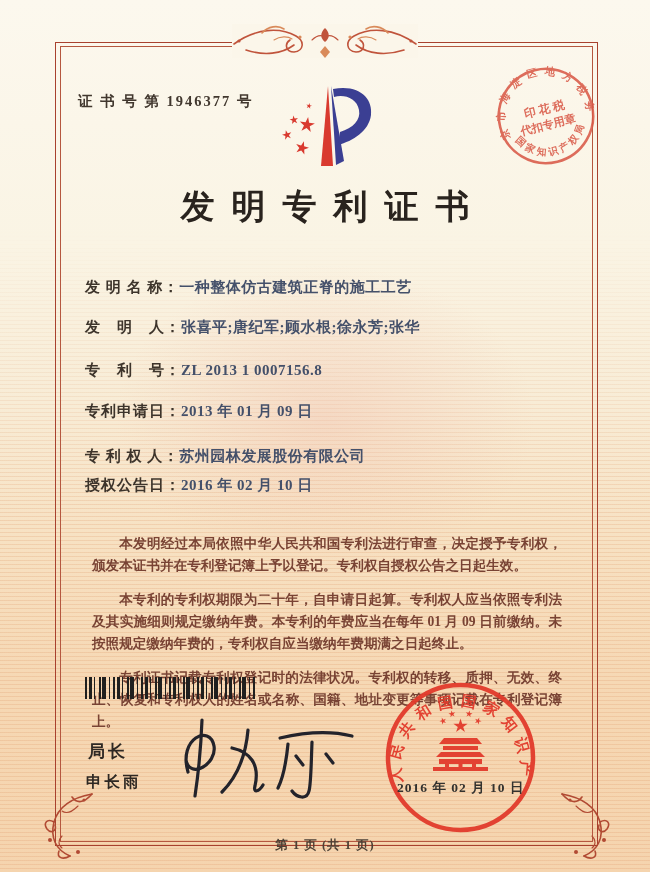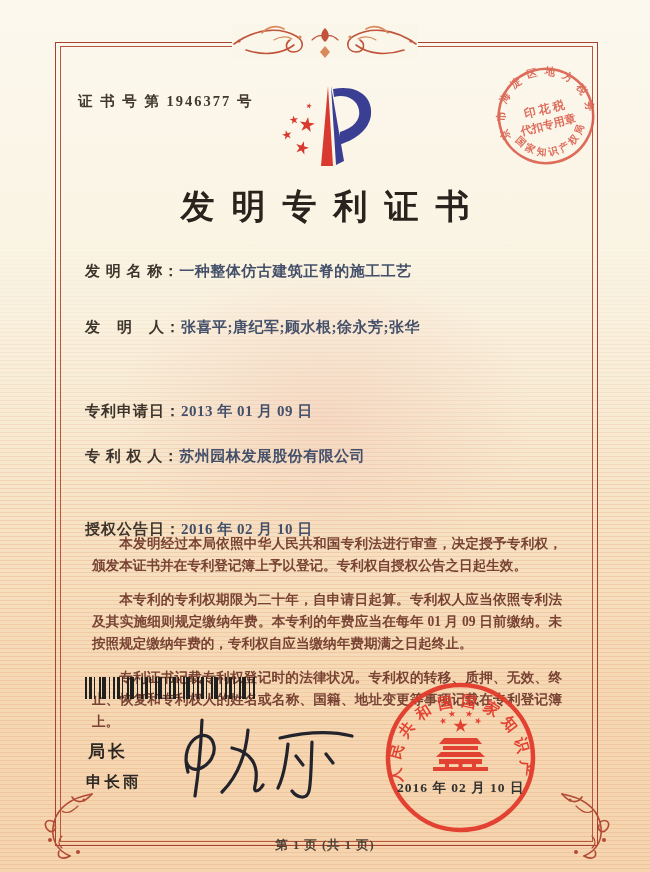--- a/index.html
+++ b/index.html
@@ -25,21 +25,21 @@
   .cert-no{position:absolute;left:78px;top:92px;font-size:14.5px;letter-spacing:2px;
       color:#41372e;font-weight:600;}
   .logo{position:absolute;left:280px;top:82px;}
   .stamp{position:absolute;left:492px;top:62px;transform:rotate(-14deg);opacity:.88;}
   .title{position:absolute;left:0;width:650px;top:184px;text-align:center;
       font-size:34px;font-weight:700;color:#29231e;letter-spacing:17px;text-indent:17px;}
 
   .field-row{position:absolute;left:85px;font-size:15px;white-space:nowrap;}
   .field-label{color:#3d342b;font-weight:600;letter-spacing:1px;}
   .field-value{color:#44506a;font-weight:600;letter-spacing:.5px;}
-  .r0{top:262px;} .r1{top:318px;text-align:right;} .r2{top:361px;} .r3{top:402px;} .r4{top:447px;} .r5{top:520px;}
+  .r0{top:278px;} .r1{top:318px;text-align:right;} .r2{top:361px;} .r3{top:402px;} .r4{top:447px;} .r5{top:476px;}
 
   .body-text{position:absolute;left:80px;top:521px;width:494px;
       font-size:13.6px;line-height:1.62;color:#794334;text-align:justify;font-weight:600;}
   .body-text p{margin:12px;text-indent:2em;}
 
   .barcode{position:absolute;left:85px;top:677px;width:170px;height:22px;
       background:repeating-linear-gradient(90deg,
         #20201f 0 2px,transparent 2px 4px,#20201f 4px 7px,transparent 7px 9px,
         #20201f 9px 10px,transparent 10px 14px,#20201f 14px 16px,transparent 16px 17px,
         #20201f 17px 21px,transparent 21px 24px,#20201f 24px 25px,transparent 25px 28px);}
@@ -125,20 +125,23 @@
   </svg>
 
   <div class="title">发明专利证书</div>
 
   <div class="field-row r0">
     <span class="field-label">发 明 名 称：</span><span class="field-value">一种整体仿古建筑正脊的施工工艺</span>
   </div>
   <div class="field-row r1">
     <span class="field-label">发　明　人：</span><span class="field-value">张喜平;唐纪军;顾水根;徐永芳;张华</span>
   </div>
+  <div class="field-row r2">
+    <span class="field-label">专　利　号：</span><span class="field-value">ZL 2013 1 0007156.8</span>
+  </div>
   <div class="field-row r3">
     <span class="field-label">专利申请日：</span><span class="field-value">2013 年 01 月 09 日</span>
   </div>
   <div class="field-row r4">
     <span class="field-label">专 利 权 人：</span><span class="field-value">苏州园林发展股份有限公司</span>
   </div>
   <div class="field-row r5">
     <span class="field-label">授权公告日：</span><span class="field-value">2016 年 02 月 10 日</span>
   </div>
 

